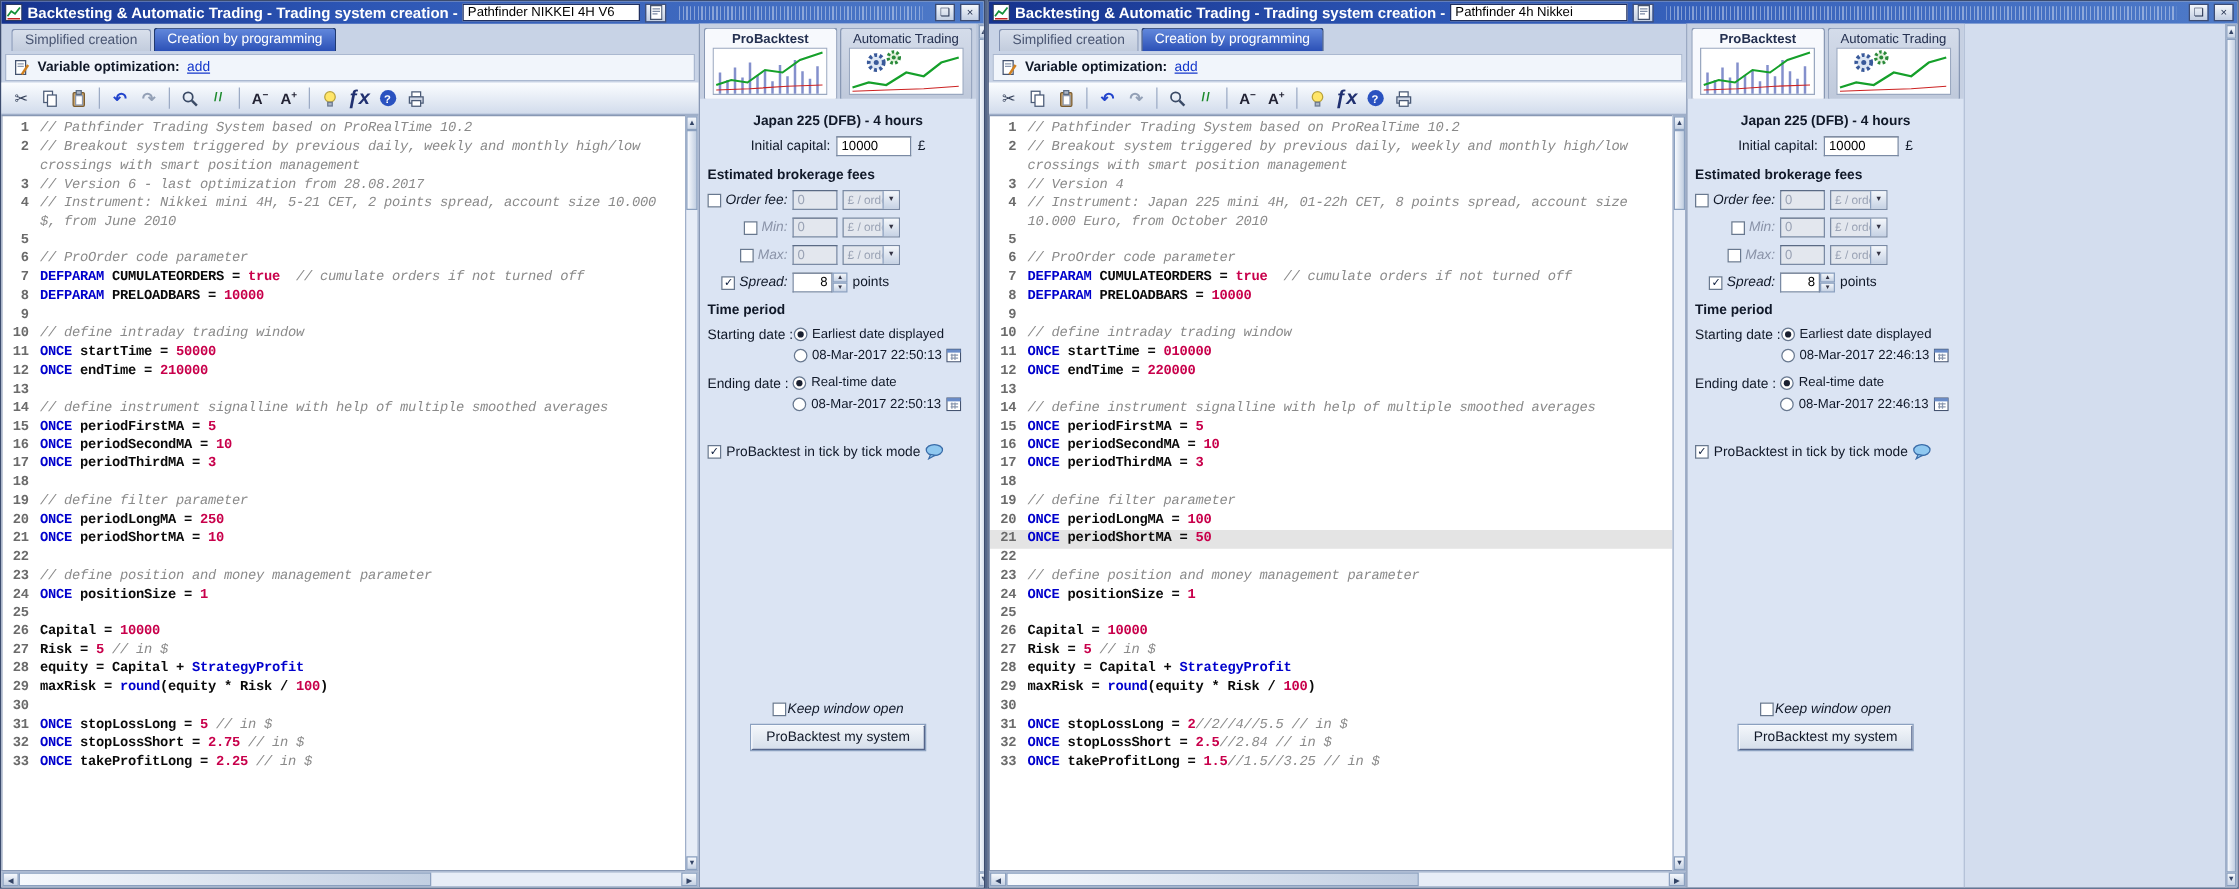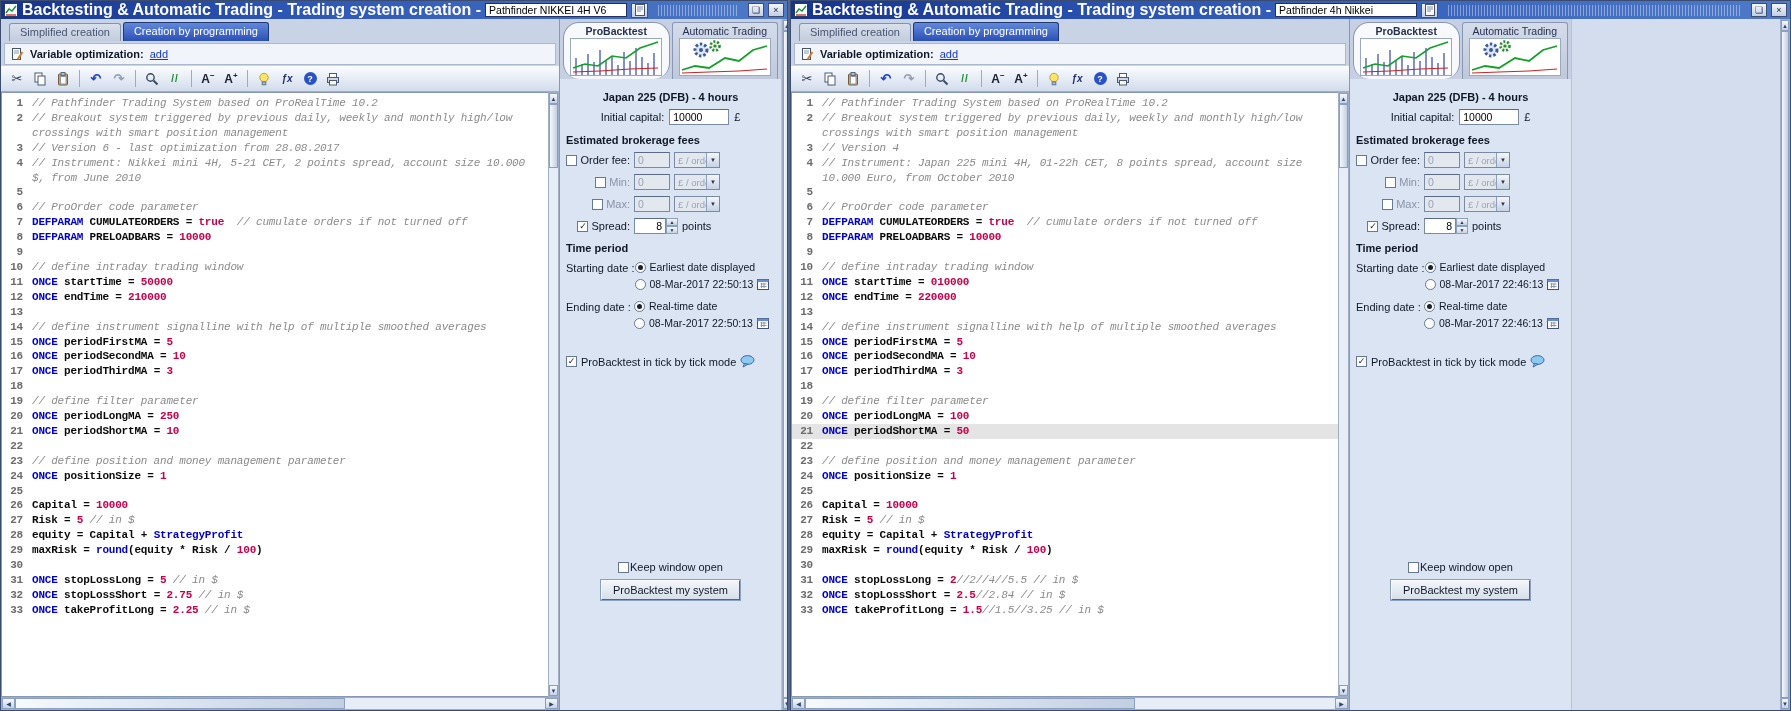--- a/index.html
+++ b/index.html
@@ -7,21 +7,21 @@
   body { font-family:"Liberation Sans", sans-serif; background:#6a7a98; }
   #desktop { display:flex; width:1791px; height:711px; gap:2px; background:#56688a; }
 
   .window { display:flex; flex-direction:column; background:#c8d3e6; border:1px solid #3c4c6e; overflow:hidden; }
   .win-left  { width:788px; }
   .win-right { width:1001px; }
 
   
   .titlebar { flex:0 0 18px; display:flex; align-items:center; gap:4px; padding:0 3px;
     background:linear-gradient(90deg,#16338e 0%,#2c55b4 35%,#4e7ac8 100%); color:#fff; }
-  .titlebar .title-text { font-size:16px; font-weight:bold; white-space:nowrap; }
+  .titlebar .title-text { font-size:12px; font-weight:bold; white-space:nowrap; }
   .name-input { width:142px; height:14px; font-size:10.5px; font-family:"Liberation Sans",sans-serif;
     border:1px solid #203060; background:#fff; color:#000; padding:0 3px; }
   .mini-btn { width:17px; height:15px; display:flex; align-items:center; justify-content:center;
     background:linear-gradient(#eef2f8,#c4cfe2); border:1px solid #40507a; cursor:pointer; }
   .stripes { flex:1; height:11px; margin:0 6px; opacity:.45;
     background:repeating-linear-gradient(90deg, rgba(255,255,255,.85) 0 1px, transparent 1px 3px); }
   .win-btn { width:16px; height:14px; font-size:9px; line-height:1; color:#1a2746; cursor:pointer;
     background:linear-gradient(#f4f7fb,#c2cee2); border:1px solid #3c4c74; display:flex; align-items:center; justify-content:center; }
 
   .winbody { flex:1; display:flex; min-height:0; }
@@ -41,21 +41,21 @@
   .toolbar { flex:0 0 26px; display:flex; align-items:center; gap:1px; padding:0 5px;
     background:linear-gradient(#fbfdff,#d2dcec); border-bottom:1px solid #9fafc9; }
   .tbtn { width:22px; height:21px; display:flex; align-items:center; justify-content:center;
     font-size:13px; color:#333f58; border:1px solid transparent; cursor:pointer; }
   .tsep { width:1px; height:17px; background:#9cabc5; margin:0 4px; }
   .glyph-blue { color:#2244cc; font-weight:bold; }
   .glyph-gray { color:#93a0b6; font-weight:bold; }
   .glyph-green { color:#1c8a2c; font-weight:bold; font-size:10px; letter-spacing:1px; }
   .fontsz { font-size:12px; font-weight:bold; color:#223; }
   .fontsz sup { font-size:8px; }
-  .fx-glyph { font-style:italic; font-size:10px; color:#203070; font-weight:bold; }
+  .fx-glyph { font-style:italic; font-size:16px; color:#203070; font-weight:bold; }
   .help-circ { width:13px; height:13px; border-radius:50%; background:#2a52c0; color:#fff;
     font-size:9px; font-weight:bold; display:flex; align-items:center; justify-content:center; }
 
   .editor-row { flex:1; display:flex; min-height:0; }
   .editor { flex:1; min-width:0; background:#fff; border:1px solid #8898b4; border-right:none; overflow:hidden;
     font-family:"Liberation Mono", monospace; font-size:11px; line-height:14.9px; letter-spacing:-0.2px; padding-top:3px; }
   .code-line { display:flex; }
   .code-line.hl { background:#e4e4e4; }
   .ln { flex:0 0 30px; text-align:right; padding-right:9px; color:#6b6b6b; font-weight:bold; }
   .lc { flex:1; white-space:pre-wrap; word-break:break-word; padding-right:6px; }
@@ -77,33 +77,33 @@
   .hscroll .sarrow { flex:0 0 13px; }
   .hthumb { width:330px; }
 
   
   .panel { flex:0 0 222px; display:flex; flex-direction:column; background:#dbe4f3; border-left:1px solid #8898b4; min-height:0; }
   .panel-ext { flex:1 1 0; background:#d3ddee; border-left:1px solid #b5c2d8; }
   .panel-tabs { flex:0 0 60px; display:flex; gap:2px; padding:3px 3px 0 3px; background:#c6d0e2; }
   .ptab { flex:1; border:1px solid #8898b4; border-bottom:none; border-radius:3px 3px 0 0;
     font-size:10.5px; text-align:center; padding-top:2px; color:#243050; cursor:pointer;
     background:linear-gradient(#d4dcea,#bfc9db); }
-  .ptab.active { background:#f7f9fd; font-weight:bold;border-radius:16px; }
+  .ptab.active { background:#f7f9fd; font-weight:bold; }
   .ptab-thumb { margin-top:1px; }
 
   .panel-content { flex:1; display:flex; flex-direction:column; padding:4px 6px 110px 6px; font-size:11px; color:#101828; min-height:0; }
   .instrument { text-align:center; font-weight:bold; margin:8px 0 6px; font-size:11px; }
   .cap-row { display:flex; align-items:center; justify-content:center; gap:5px; margin-bottom:4px; }
   .inp { height:16px; border:1px solid #7a8aa4; border-top-color:#5a6a84; background:#fff; font-size:10.5px;
     font-family:"Liberation Sans",sans-serif; padding:0 3px; }
   .cap-inp { width:60px; }
   .sec-title { font-weight:bold; margin:5px 0 3px; }
   .fee-row { display:flex; align-items:center; gap:4px; margin:3px 0; }
   .fee-left { flex:0 0 64px; display:flex; justify-content:flex-end; align-items:center; gap:3px; }
-  .fee-label { white-space:nowrap; }
+  .fee-label { white-space:nowrap;font-style:italic; }
   .dim-label { color:#8a93a8; }
   .fee-inp { width:36px; background:#e3e7ee; color:#9aa3b5; }
   .dropdown { width:46px; height:16px; display:flex; align-items:center; border:1px solid #7a8aa4; background:#e3e7ee; cursor:pointer; }
   .dropdown .dd-text { flex:1; font-size:9.5px; color:#9aa3b5; padding-left:3px; white-space:nowrap; overflow:hidden; }
   .dd-btn { flex:0 0 13px; height:100%; display:flex; align-items:center; justify-content:center; font-size:6px; color:#334;
     background:linear-gradient(#f4f7fb,#c6d2e4); border-left:1px solid #8ba0bf; }
   .cb { width:11px; height:11px; flex:0 0 11px; background:#fff; border:1px solid #68788f; display:inline-flex;
     align-items:center; justify-content:center; font-size:9px; line-height:1; color:#102040; cursor:pointer; }
   .radio { width:11px; height:11px; flex:0 0 11px; border-radius:50%; background:#fff; border:1px solid #68788f;
     display:inline-flex; align-items:center; justify-content:center; cursor:pointer; }
@@ -112,21 +112,21 @@
   .spread-inp { width:32px; text-align:right; background:#fff; color:#000; }
   .spinners { display:flex; flex-direction:column; }
   .spin-btn { width:12px; height:8px; font-size:5px; line-height:1; display:flex; align-items:center; justify-content:center;
     background:linear-gradient(#f4f7fb,#c6d2e4); border:1px solid #8ba0bf; color:#334; cursor:pointer; }
   .date-group { display:flex; margin:4px 0 6px; }
   .date-label { flex:0 0 68px; padding-top:1px; white-space:nowrap; }
   .date-opts { display:flex; flex-direction:column; gap:5px; }
   .radio-row { display:flex; align-items:center; gap:4px; font-size:10.5px; white-space:nowrap; }
   .tick-row { display:flex; align-items:center; gap:4px; margin-top:20px; }
   .spacer { flex:1; }
-  .keep-row { display:flex; align-items:center; gap:1px; justify-content:center; margin-bottom:7px; }
+  .keep-row { display:flex; align-items:center; gap:1px; justify-content:center; margin-bottom:7px;font-style:italic; }
   .btn-row { display:flex; justify-content:center; }
   .push-btn { font-size:11px; font-family:"Liberation Sans",sans-serif; padding:3px 11px; cursor:pointer; color:#101828;
     background:linear-gradient(#f3f6fa,#d6dfeb); border:1px solid; border-color:#f8fafd #55658a #55658a #f8fafd; box-shadow:0 0 0 1px #8ba0bf; }
 </style>
 </head>
 <body>
 
 <div id="desktop">
   <div class="window win-left">
 

